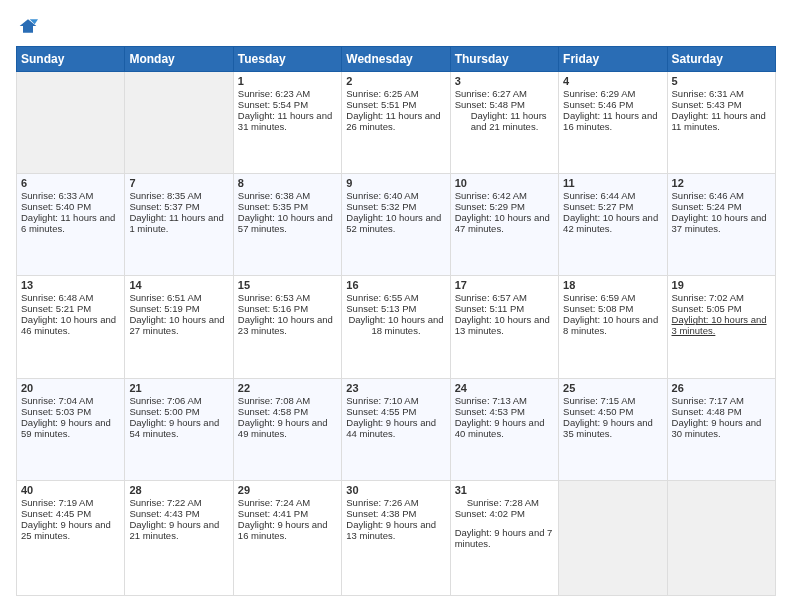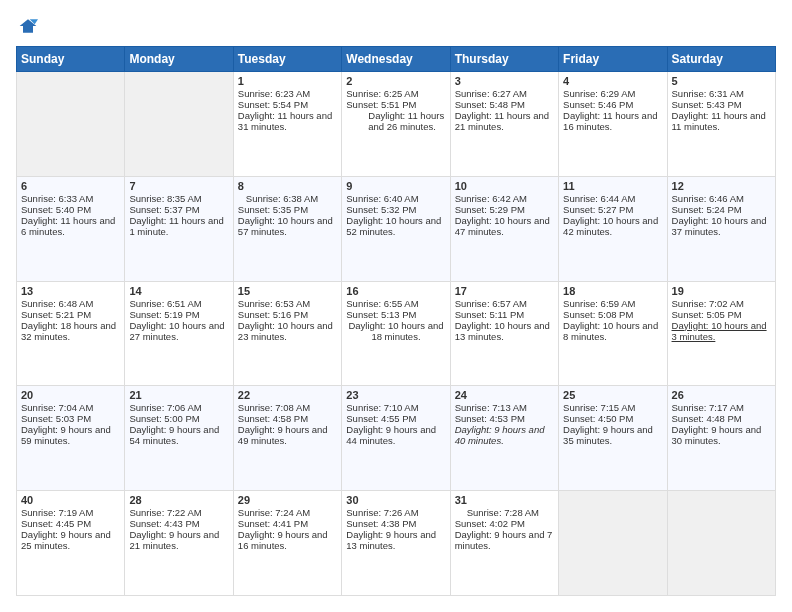--- a/index.html
+++ b/index.html
@@ -128,27 +128,27 @@
           <td>
             <span class="day-num">1</span>
             <span style="display: block;">Sunrise: 6:23 AM</span>
             <span style="display: block;">Sunset: 5:54 PM</span>
             <span style="display: block;">Daylight: 11 hours and 31 minutes.</span>
           </td>
           <td>
             <span class="day-num">2</span>
             <span style="display: block;">Sunrise: 6:25 AM</span>
             <span style="display: block;">Sunset: 5:51 PM</span>
-            <span style="display: block; margin-left: 22px;">Daylight: 11 hours and 26 minutes.</span>
+            <span style="display: block;">Daylight: 11 hours and 26 minutes.</span>
           </td>
           <td>
             <span class="day-num">3</span>
             <span style="display: block;">Sunrise: 6:27 AM</span>
             <span style="display: block;">Sunset: 5:48 PM</span>
-            <span style="display: block;">Daylight: 11 hours and 21 minutes.</span>
+            <span style="display: block; margin-left: 16px;">Daylight: 11 hours and 21 minutes.</span>
           </td>
           <td>
             <span class="day-num">4</span>
             <span style="display: block;">Sunrise: 6:29 AM</span>
             <span style="display: block;">Sunset: 5:46 PM</span>
             <span style="display: block;">Daylight: 11 hours and 16 minutes.</span>
           </td>
           <td>
             <span class="day-num">5</span>
             <span style="display: block;">Sunrise: 6:31 AM</span>
@@ -164,21 +164,21 @@
             <span style="display: block;">Daylight: 11 hours and 6 minutes.</span>
           </td>
           <td>
             <span class="day-num">7</span>
             <span style="display: block;">Sunrise: 8:35 AM</span>
             <span style="display: block;">Sunset: 5:37 PM</span>
             <span style="display: block;">Daylight: 11 hours and 1 minute.</span>
           </td>
           <td>
             <span class="day-num">8</span>
-            <span style="display: block; margin-left: 8px;">Sunrise: 6:38 AM</span>
+            <span style="display: block;">Sunrise: 6:38 AM</span>
             <span style="display: block;">Sunset: 5:35 PM</span>
             <span style="display: block;">Daylight: 10 hours and 57 minutes.</span>
           </td>
           <td>
             <span class="day-num">9</span>
             <span style="display: block;">Sunrise: 6:40 AM</span>
             <span style="display: block;">Sunset: 5:32 PM</span>
             <span style="display: block;">Daylight: 10 hours and 52 minutes.</span>
           </td>
           <td>
@@ -198,21 +198,21 @@
             <span style="display: block;">Sunrise: 6:46 AM</span>
             <span style="display: block;">Sunset: 5:24 PM</span>
             <span style="display: block;">Daylight: 10 hours and 37 minutes.</span>
           </td>
         </tr>
         <tr>
           <td>
             <span class="day-num">13</span>
             <span style="display: block;">Sunrise: 6:48 AM</span>
             <span style="display: block;">Sunset: 5:21 PM</span>
-            <span style="display: block;">Daylight: 18 hours and 32 minutes.</span>
+            <span style="display: block;">Daylight: 10 hours and 46 minutes.</span>
           </td>
           <td>
             <span class="day-num">14</span>
             <span style="display: block;">Sunrise: 6:51 AM</span>
             <span style="display: block;">Sunset: 5:19 PM</span>
             <span style="display: block;">Daylight: 10 hours and 27 minutes.</span>
           </td>
           <td>
             <span class="day-num">15</span>
             <span style="display: block;">Sunrise: 6:53 AM</span>
@@ -266,21 +266,21 @@
           <td>
             <span class="day-num">23</span>
             <span style="display: block;">Sunrise: 7:10 AM</span>
             <span style="display: block;">Sunset: 4:55 PM</span>
             <span style="display: block;">Daylight: 9 hours and 44 minutes.</span>
           </td>
           <td>
             <span class="day-num">24</span>
             <span style="display: block;">Sunrise: 7:13 AM</span>
             <span style="display: block;">Sunset: 4:53 PM</span>
-            <span style="display: block; font-style: italic;">Daylight: 9 hours and 40 minutes.</span>
+            <span style="display: block;">Daylight: 9 hours and 40 minutes.</span>
           </td>
           <td>
             <span class="day-num">25</span>
             <span style="display: block;">Sunrise: 7:15 AM</span>
             <span style="display: block;">Sunset: 4:50 PM</span>
             <span style="display: block;">Daylight: 9 hours and 35 minutes.</span>
           </td>
           <td>
             <span class="day-num">26</span>
             <span style="display: block;">Sunrise: 7:17 AM</span>
@@ -310,20 +310,20 @@
           <td>
             <span class="day-num">30</span>
             <span style="display: block;">Sunrise: 7:26 AM</span>
             <span style="display: block;">Sunset: 4:38 PM</span>
             <span style="display: block;">Daylight: 9 hours and 13 minutes.</span>
           </td>
           <td>
             <span class="day-num">31</span>
             <span style="display: block; margin-left: 12px;">Sunrise: 7:28 AM</span>
             <span style="display: block;">Sunset: 4:02 PM</span>
-            <span style="display: block;">Daylight: 9 hours and 7 minutes.</span>
+            <span style="display: block; margin-top: 8px;">Daylight: 9 hours and 7 minutes.</span>
           </td>
           <td class="empty-cell"></td>
           <td class="empty-cell"></td>
         </tr>
       </tbody>
   </table>
 </div>
 
 </body></html>

